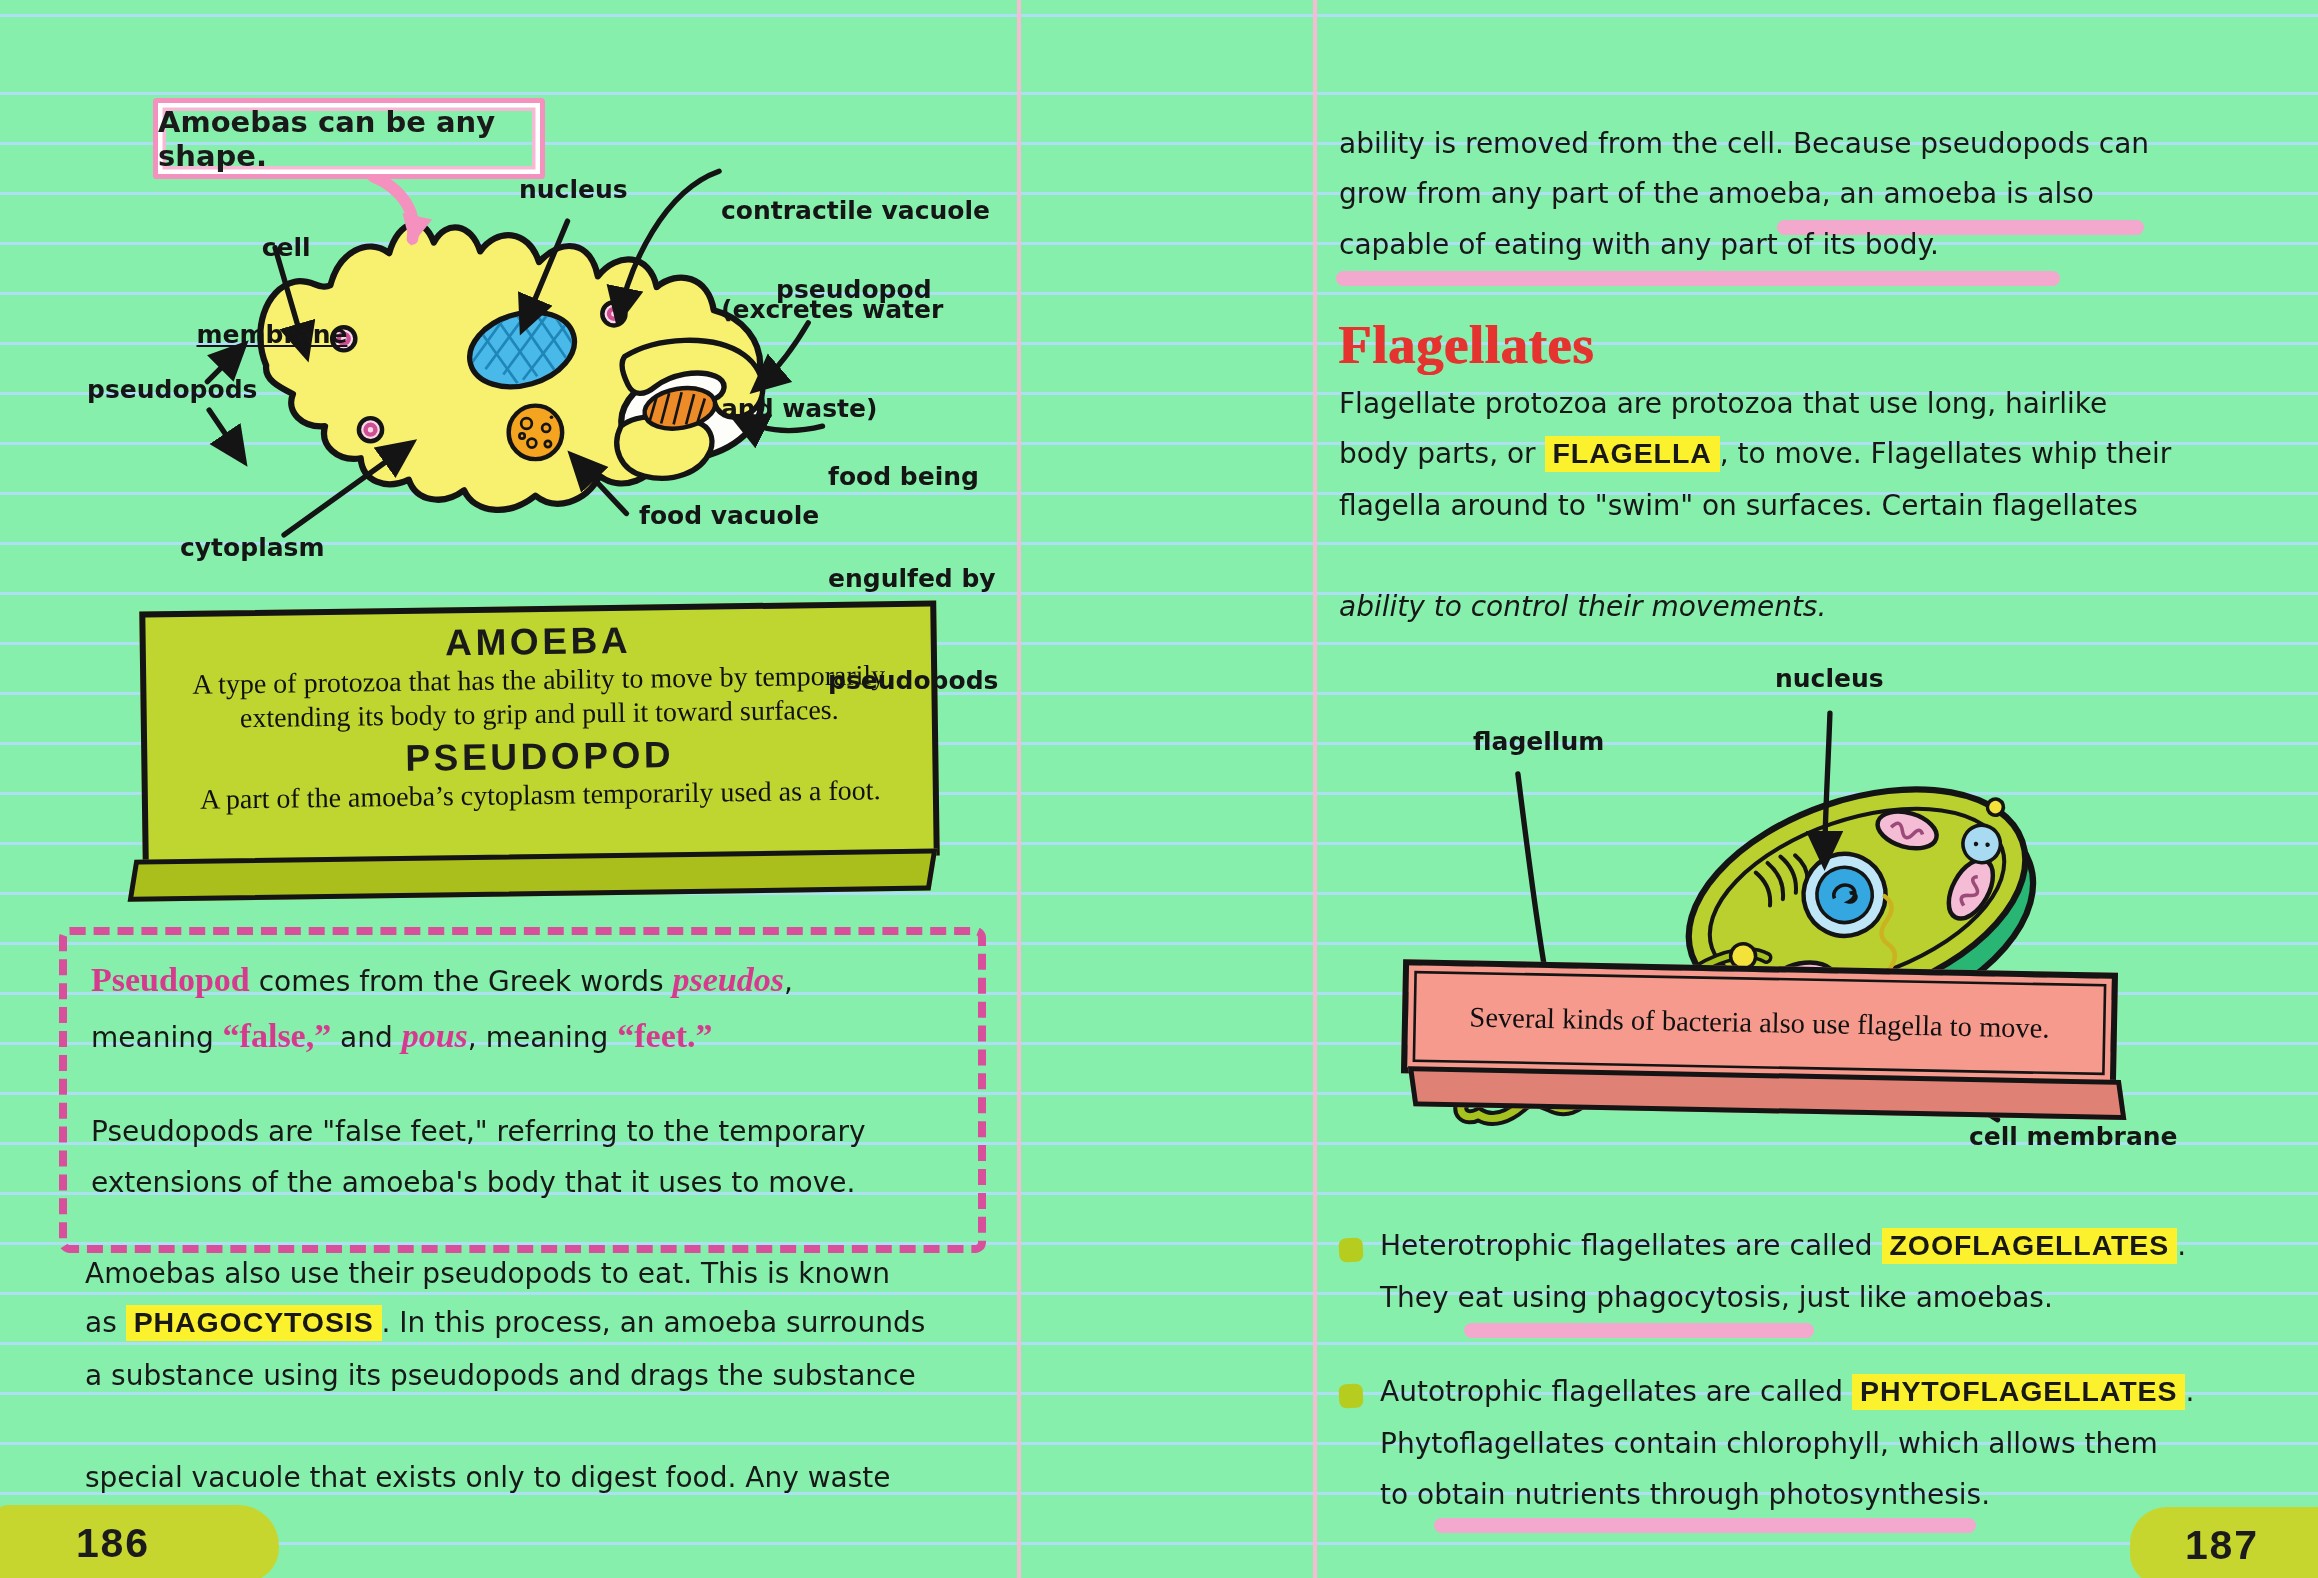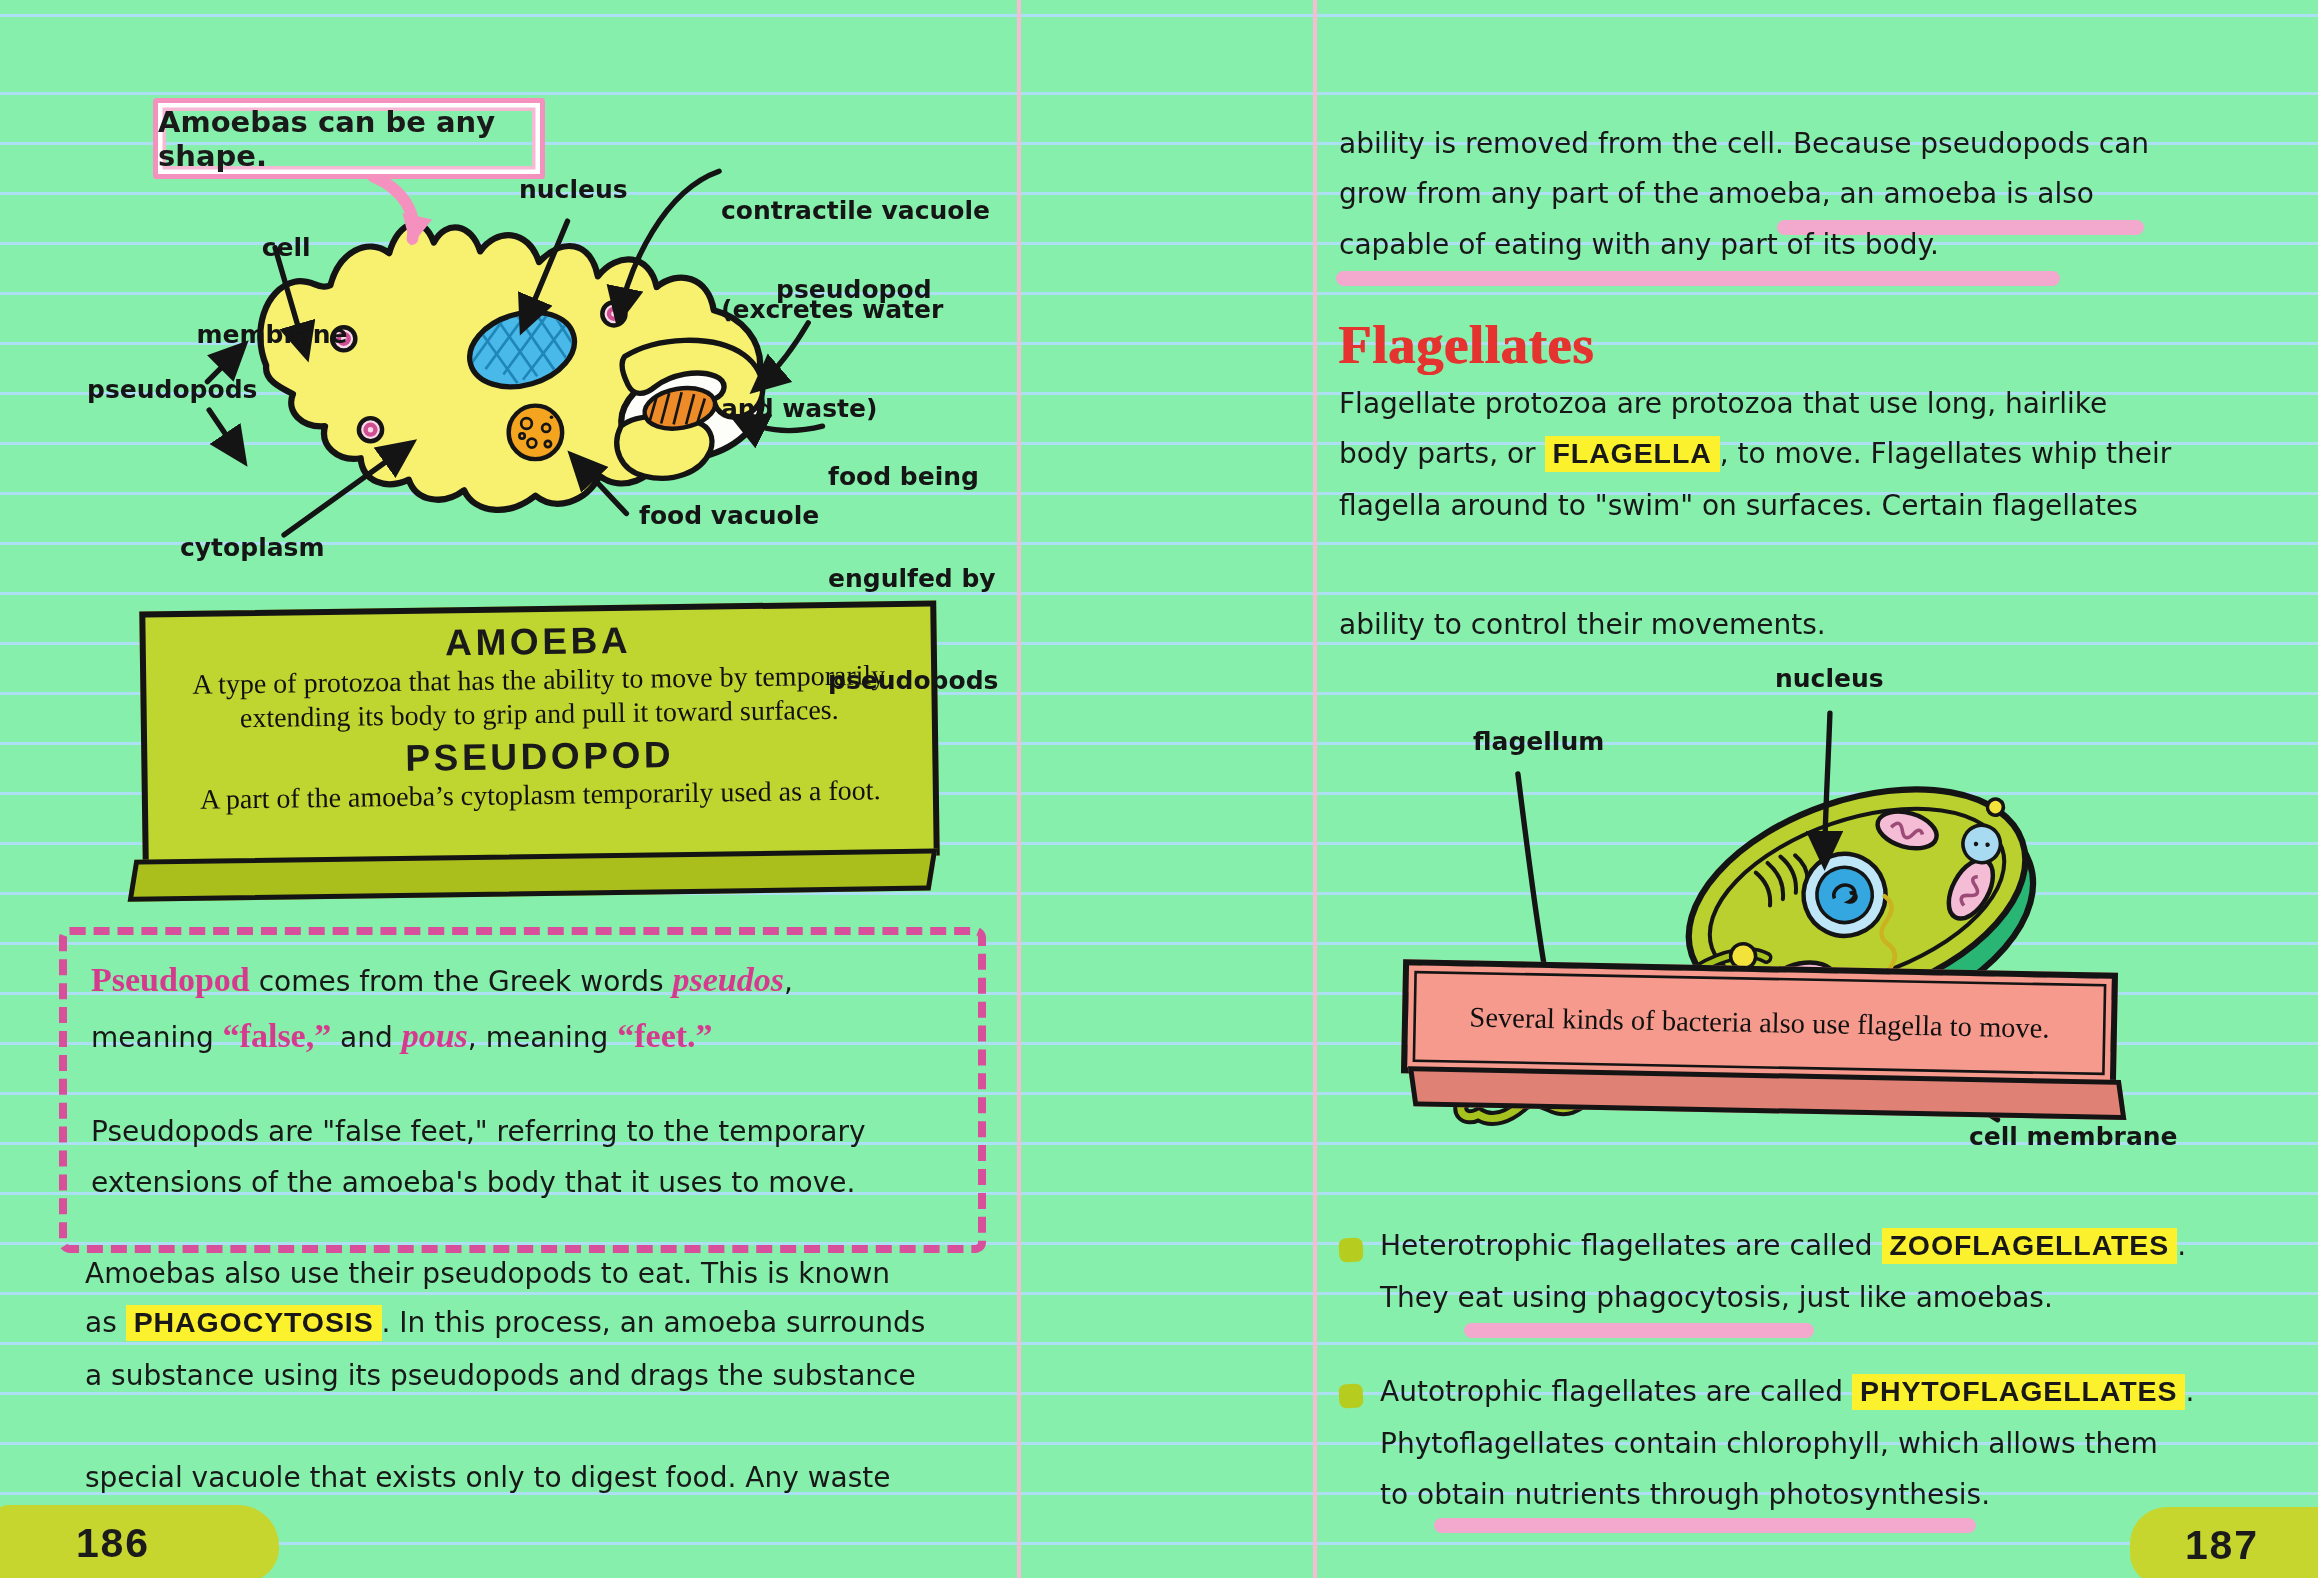--- a/index.html
+++ b/index.html
@@ -233,21 +233,21 @@
       </g>
     </g>
   </svg>
 
   <div class="callout-box">
     <span>Amoebas can be any shape.</span>
   </div>
 
   <div class="lbl" style="left:225px;top:175px;">
     <div style="text-align:center;">cell</div>
-    <div style="text-align:left;margin-left:-28.5px;">membrane</div>
+    <div style="text-align:left;margin-left:-28.5px;text-decoration:underline;">membrane</div>
   </div>
   <div class="lbl" style="left:519px;top:175px;">nucleus</div>
   <div class="lbl" style="left:721px;top:128px;line-height:33px;">
     <div>contractile vacuole</div>
     <div>(excretes water</div>
     <div>and waste)</div>
   </div>
   <div class="lbl" style="left:776px;top:275px;">pseudopod</div>
   <div class="lbl" style="left:828px;top:392px;line-height:34px;">
     <div>food being</div>
@@ -283,21 +283,21 @@
 
   <div class="hand" style="left:1339px;top:127px;">ability is removed from the cell. Because pseudopods can</div>
   <div class="hand" style="left:1339px;top:177px;">grow from any part of the amoeba, an amoeba is also</div>
   <div class="hand" style="left:1339px;top:228px;">capable of eating with any part of its body.</div>
 
   <div class="heading-red">Flagellates</div>
 
   <div class="hand" style="left:1339px;top:387px;">Flagellate protozoa are protozoa that use long, hairlike</div>
   <div class="hand" style="left:1339px;top:437px;"><span>body parts, or </span><span class="kw">FLAGELLA</span><span>, to move. Flagellates whip their</span></div>
   <div class="hand" style="left:1339px;top:489px;">flagella around to "swim" on surfaces. Certain flagellates</div>
-  <div class="hand" style="left:1339px;top:608px;">ability to control their movements.</div>
+  <div class="hand" style="left:1339px;top:590px;font-style:italic;">ability to control their movements.</div>
 
   <div class="lbl" style="left:1775px;top:664px;">nucleus</div>
   <div class="lbl" style="left:1473px;top:727px;">flagellum</div>
   <div class="lbl" style="left:1969px;top:1122px;">cell membrane</div>
 
   <div class="fact-box">
     <span>Several kinds of bacteria also use flagella to move.</span>
   </div>
 
 

